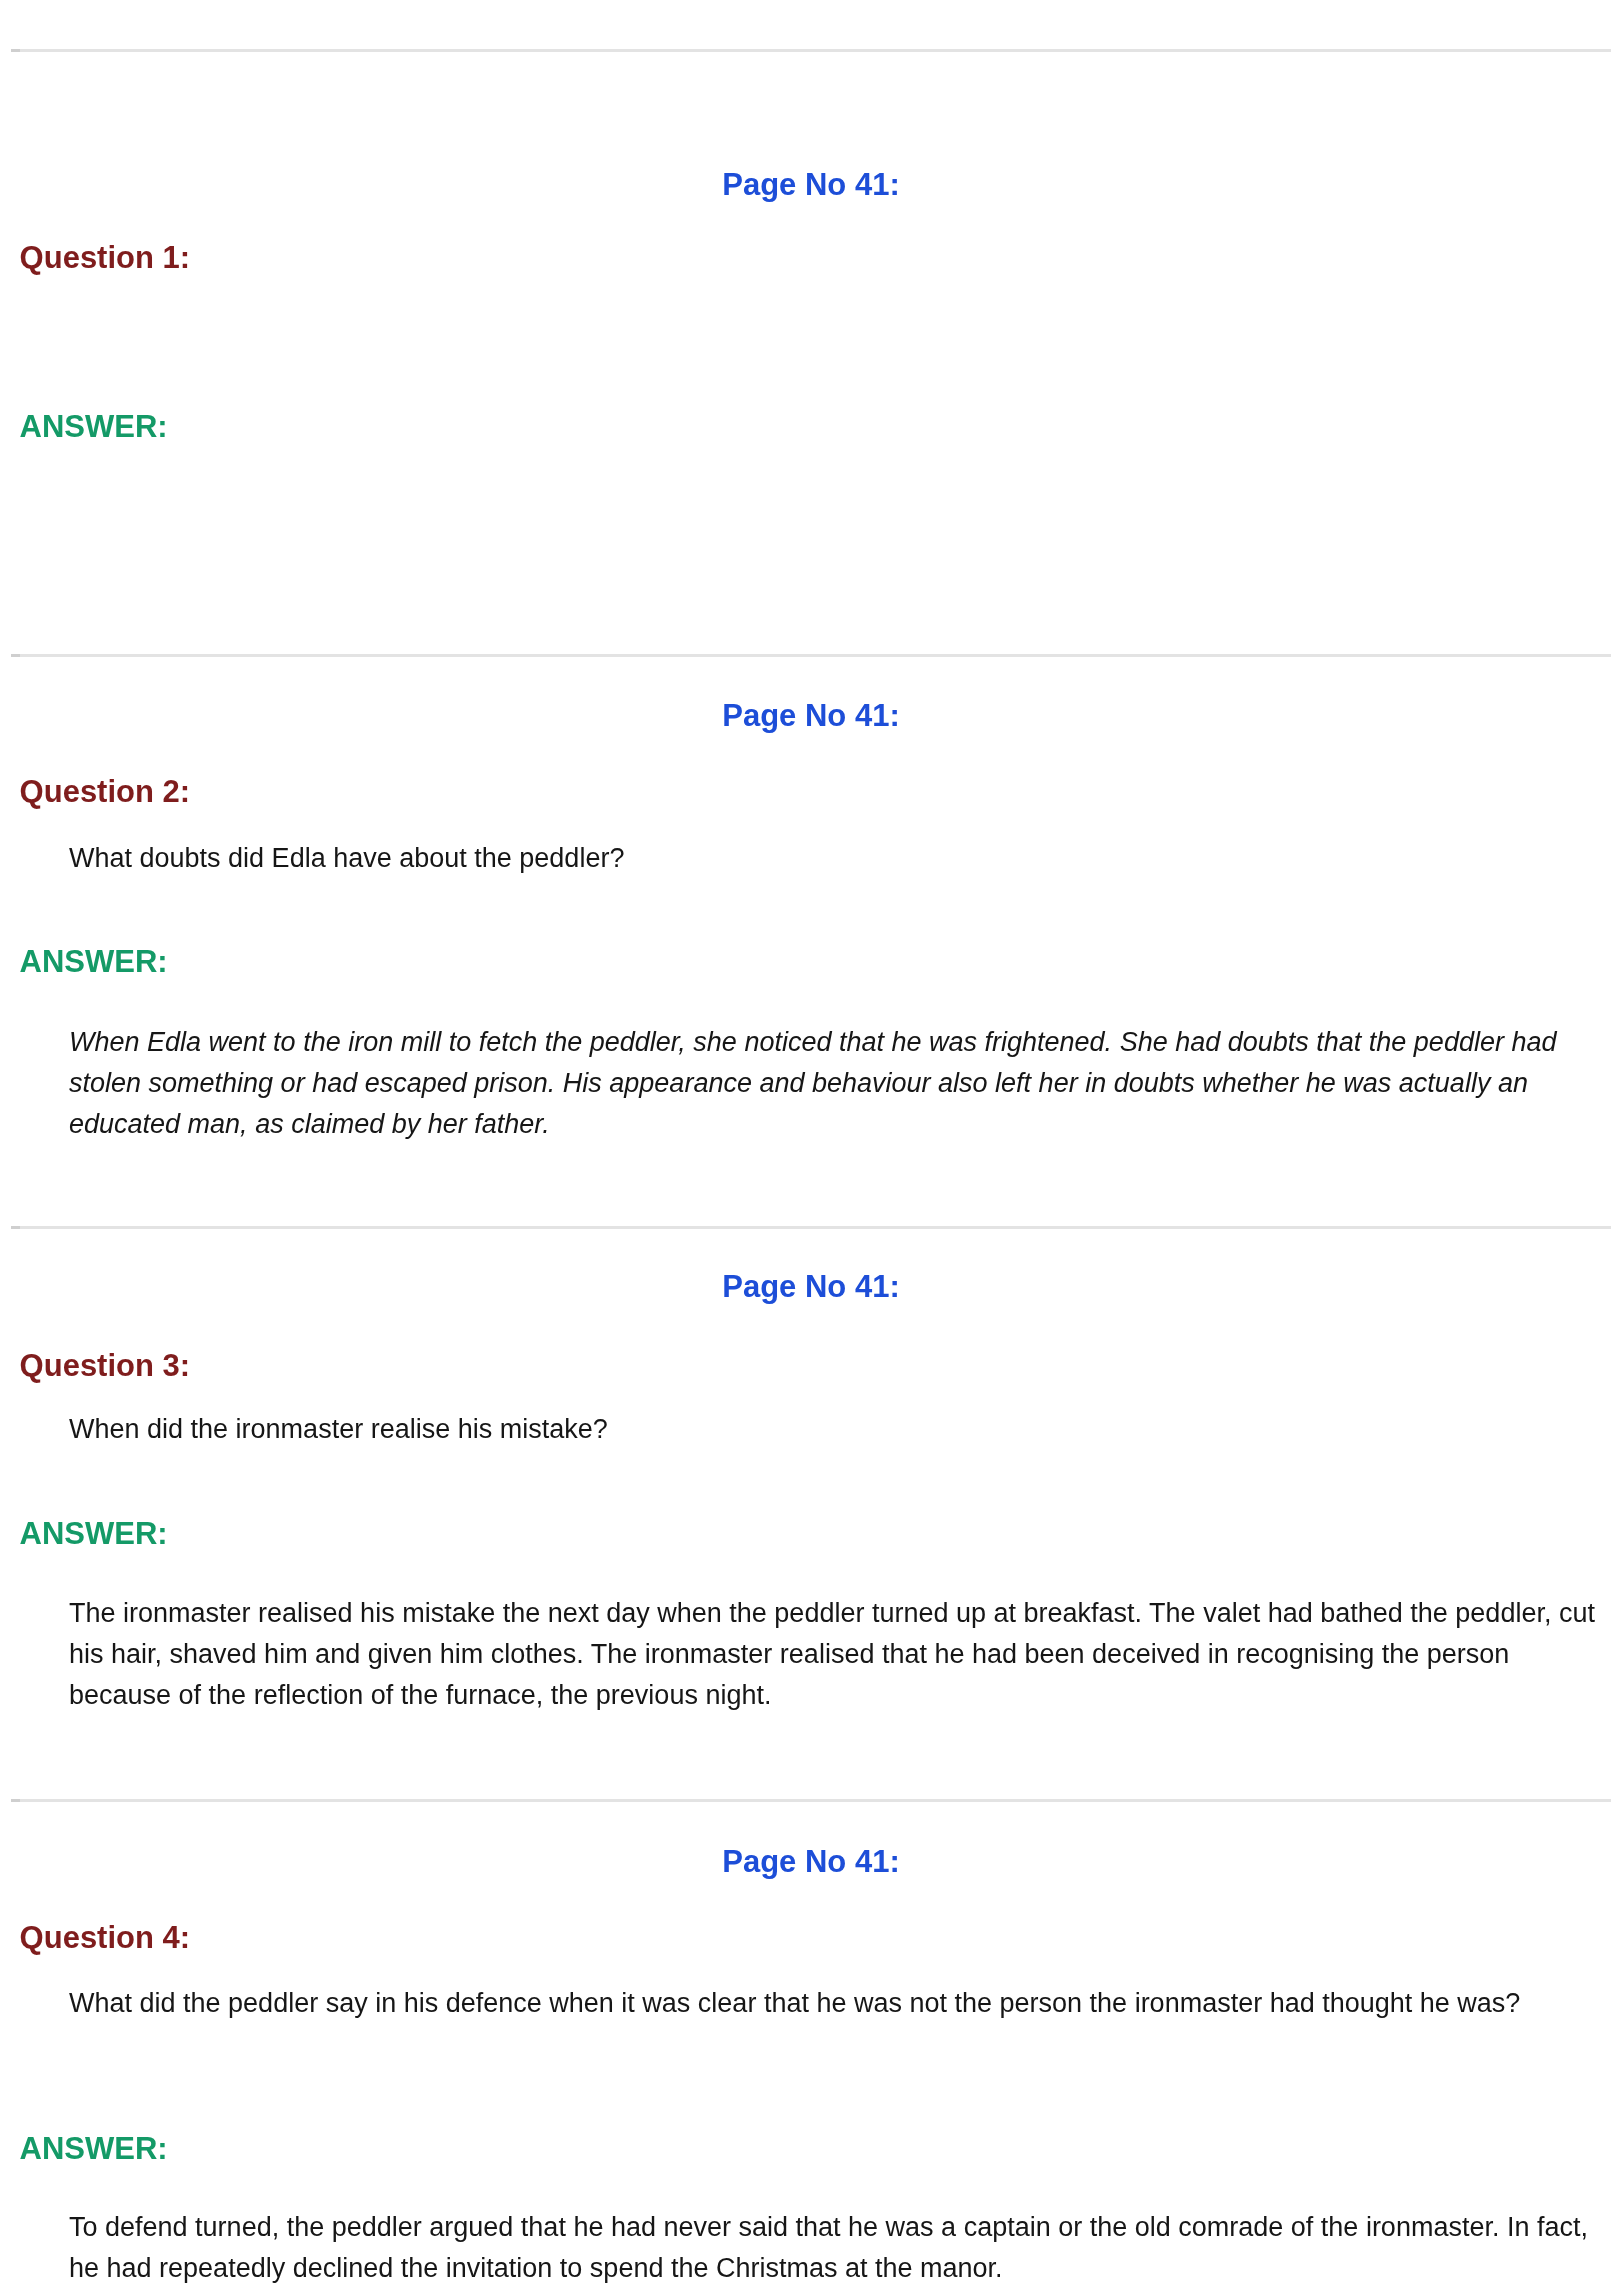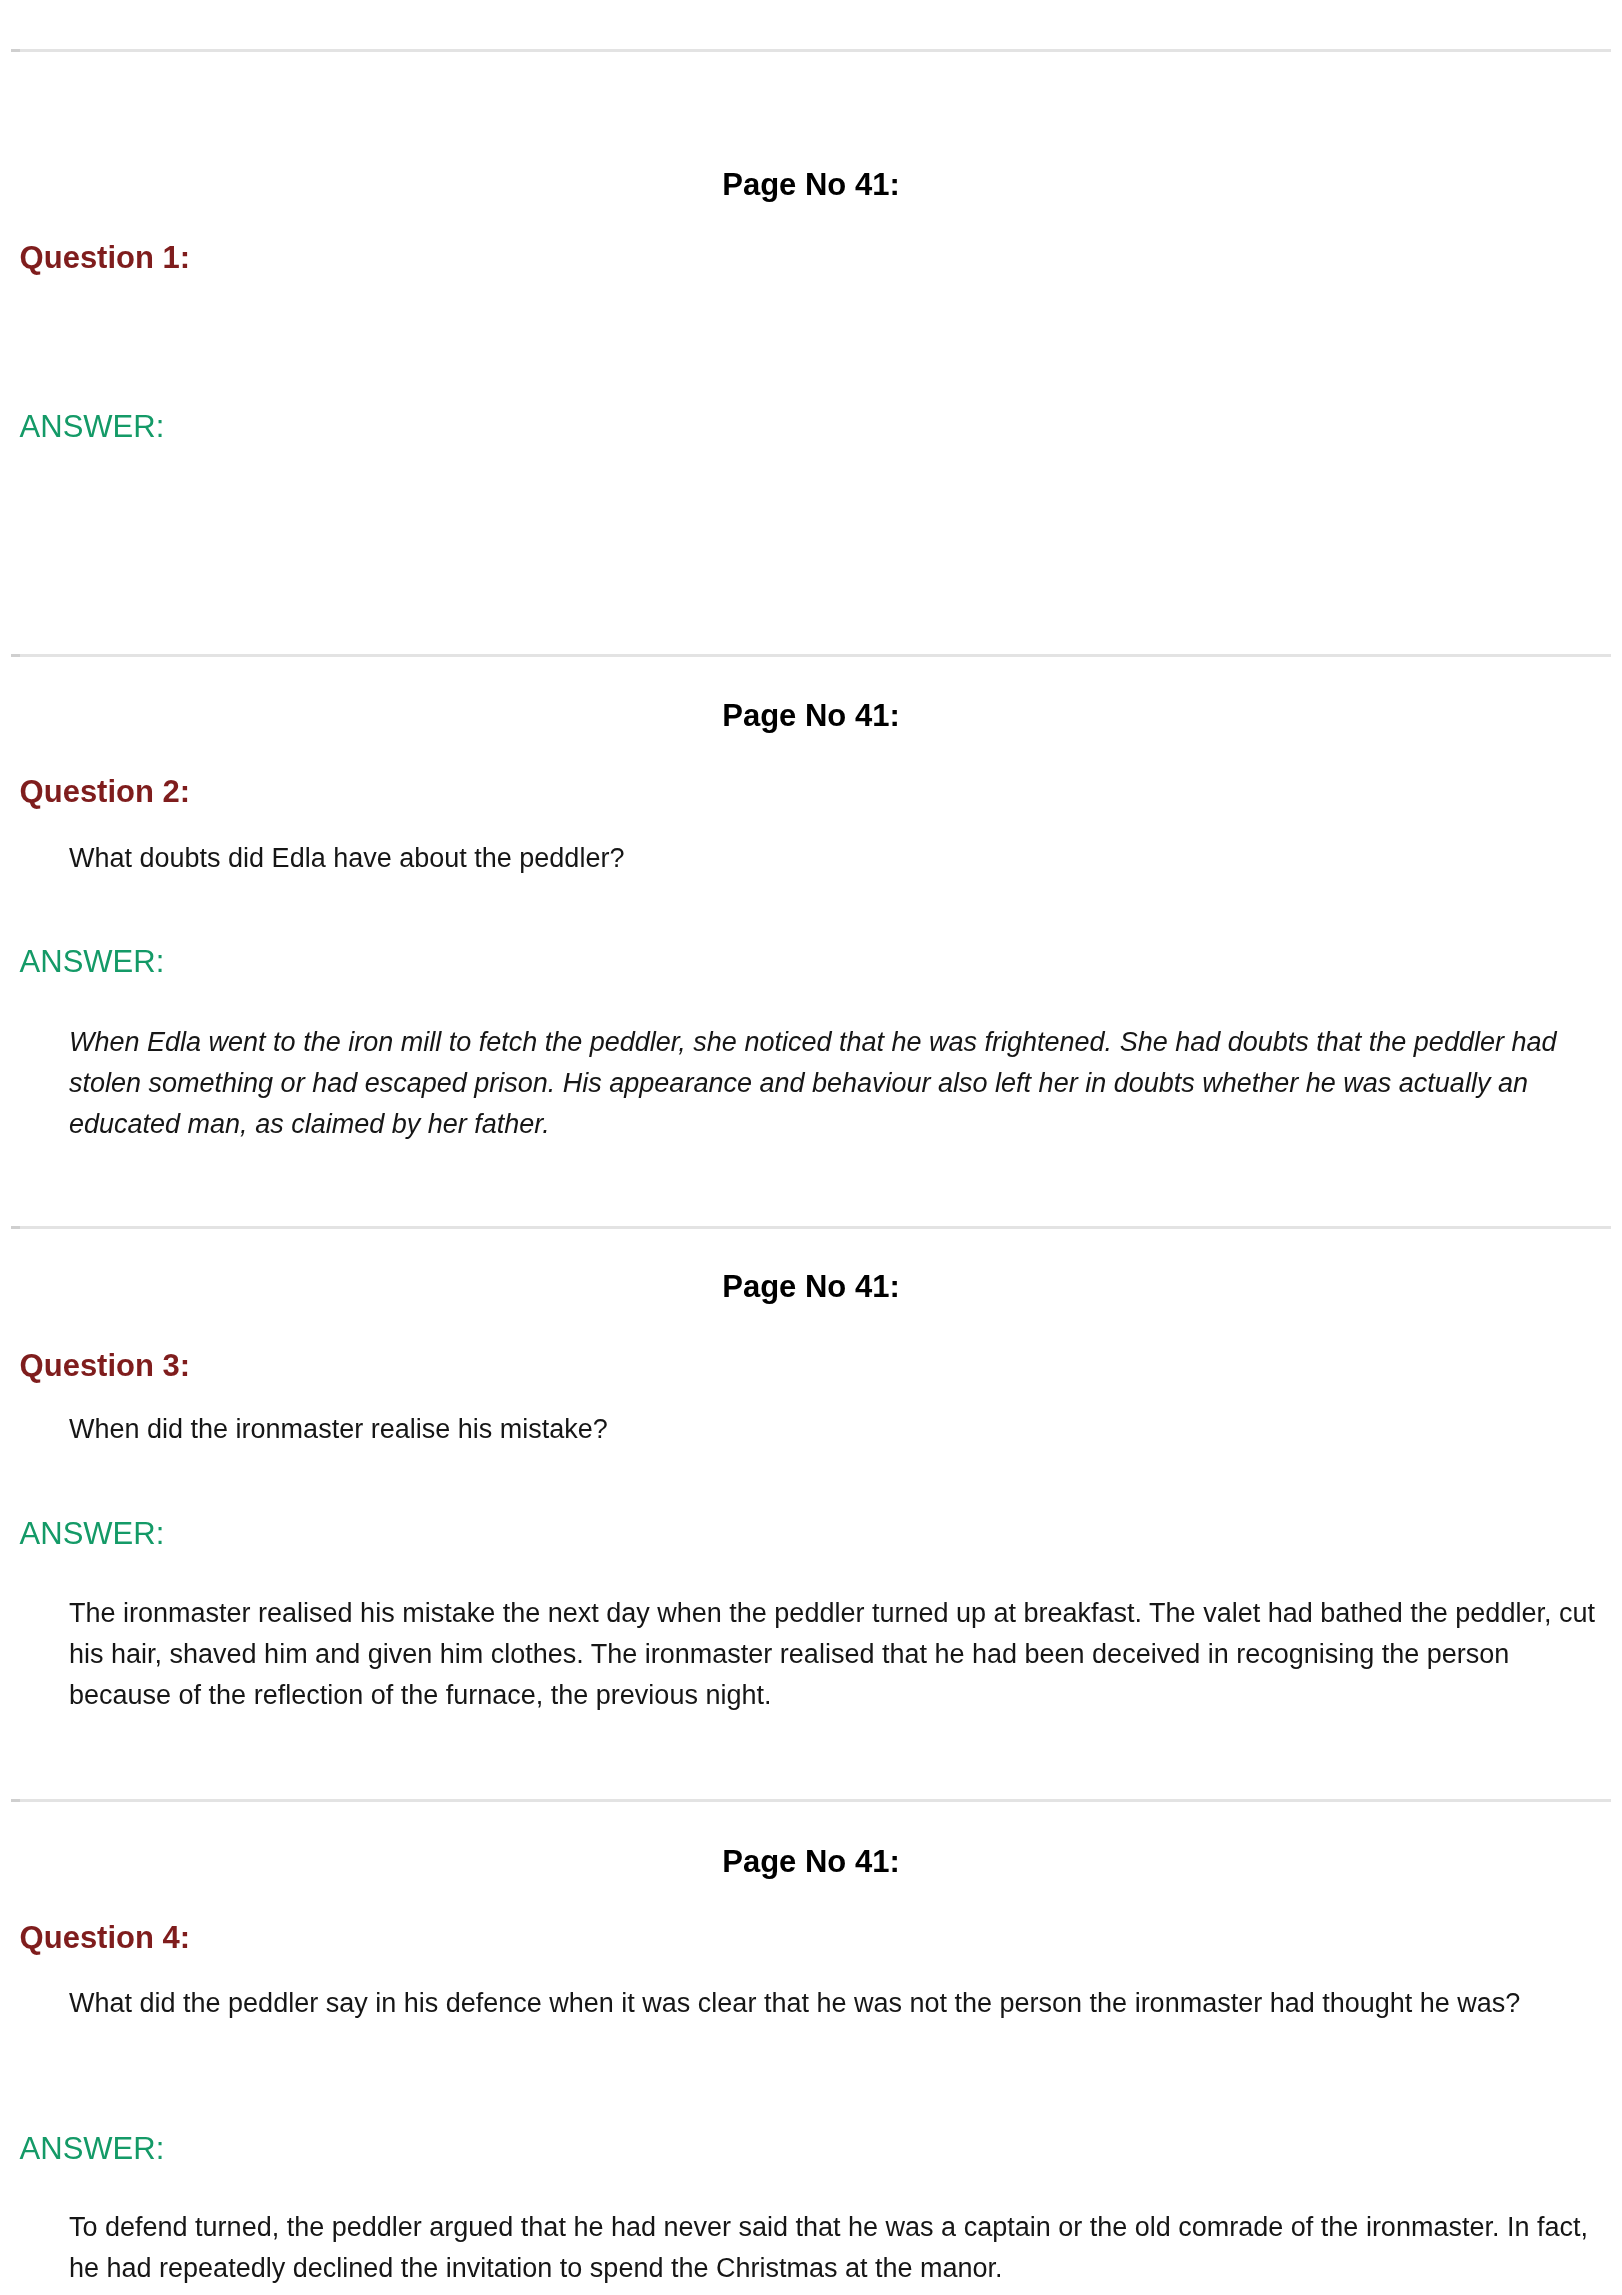--- a/index.html
+++ b/index.html
@@ -29,21 +29,21 @@
   }
 
   .page-heading {
     position: absolute;
     left: 19.6px;
     right: 19.6px;
     text-align: center;
     font-size: 31px;
     line-height: 34px;
     font-weight: 700;
-    color: #000000;
+    color: #1d4ed8;
   }
   .question-label {
     position: absolute;
     left: 19.6px;
     font-size: 31px;
     line-height: 34px;
     font-weight: 700;
     color: #7f1d1d;
   }
   .question-text {
@@ -52,21 +52,21 @@
     width: 1538px;
     font-size: 27px;
     line-height: 41px;
     color: #161616;
   }
   .answer-label {
     position: absolute;
     left: 19.6px;
     font-size: 31px;
     line-height: 34px;
-    font-weight: 400;
+    font-weight: 700;
     color: #149a67;
   }
   .answer-text {
     position: absolute;
     left: 69px;
     width: 1538px;
     font-size: 27px;
     line-height: 41px;
     color: #161616;
   }

